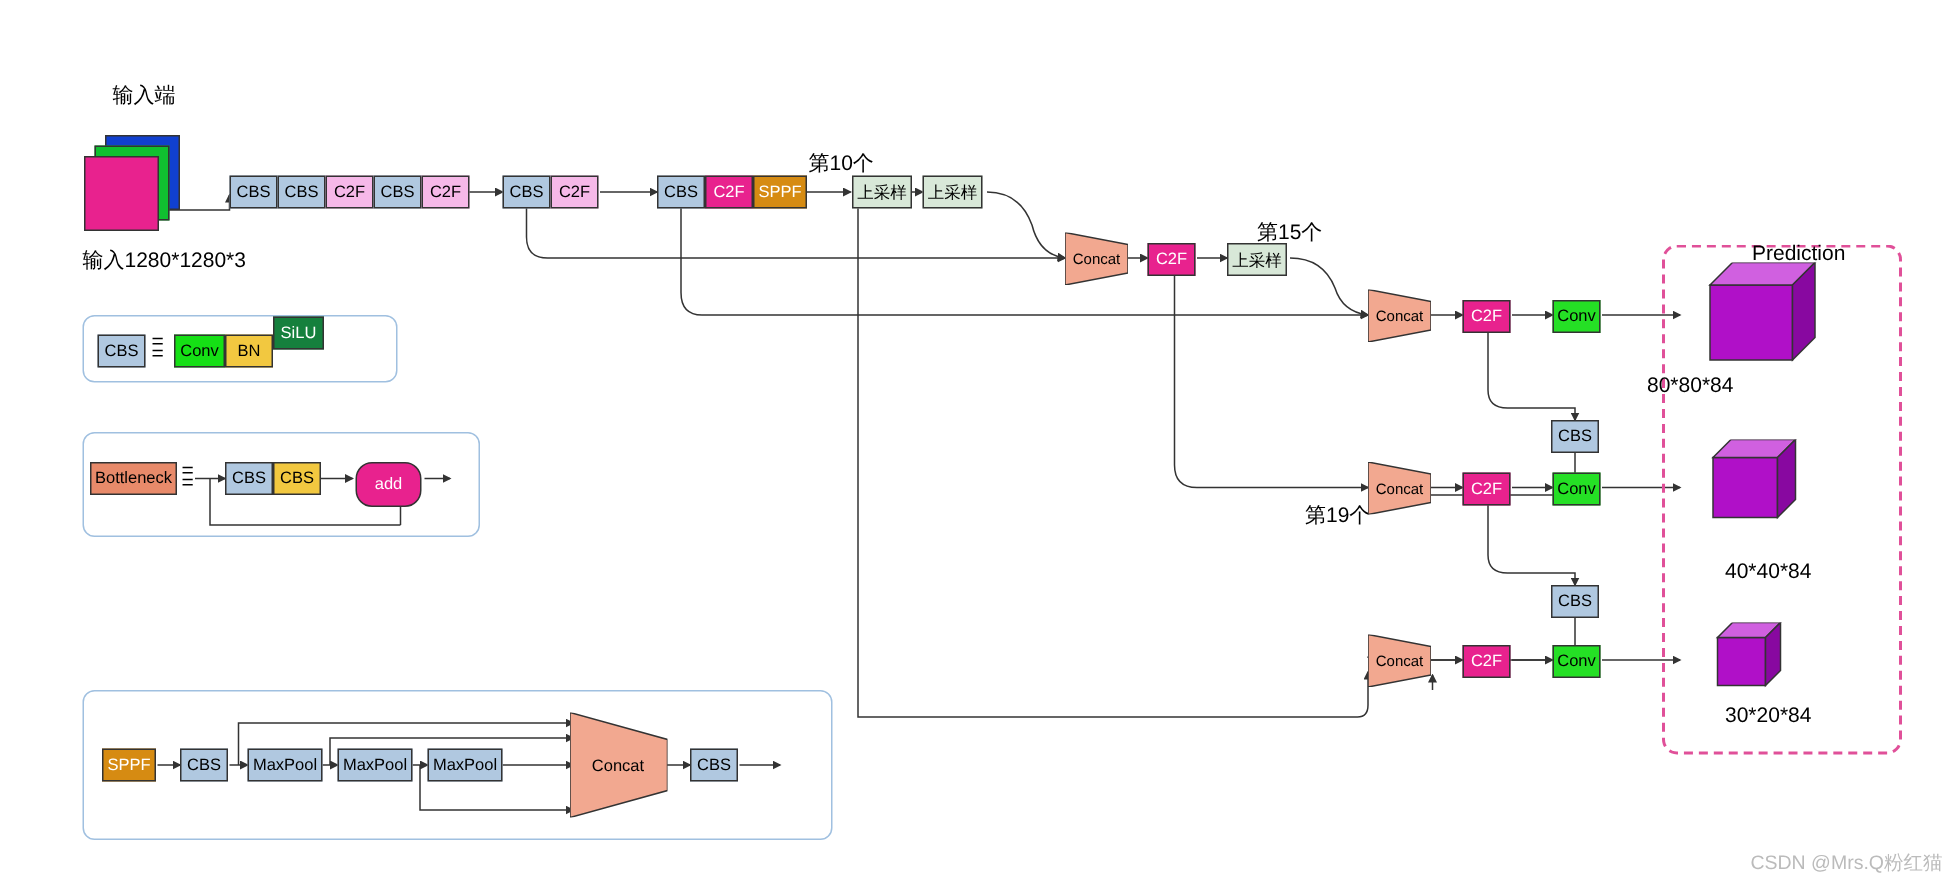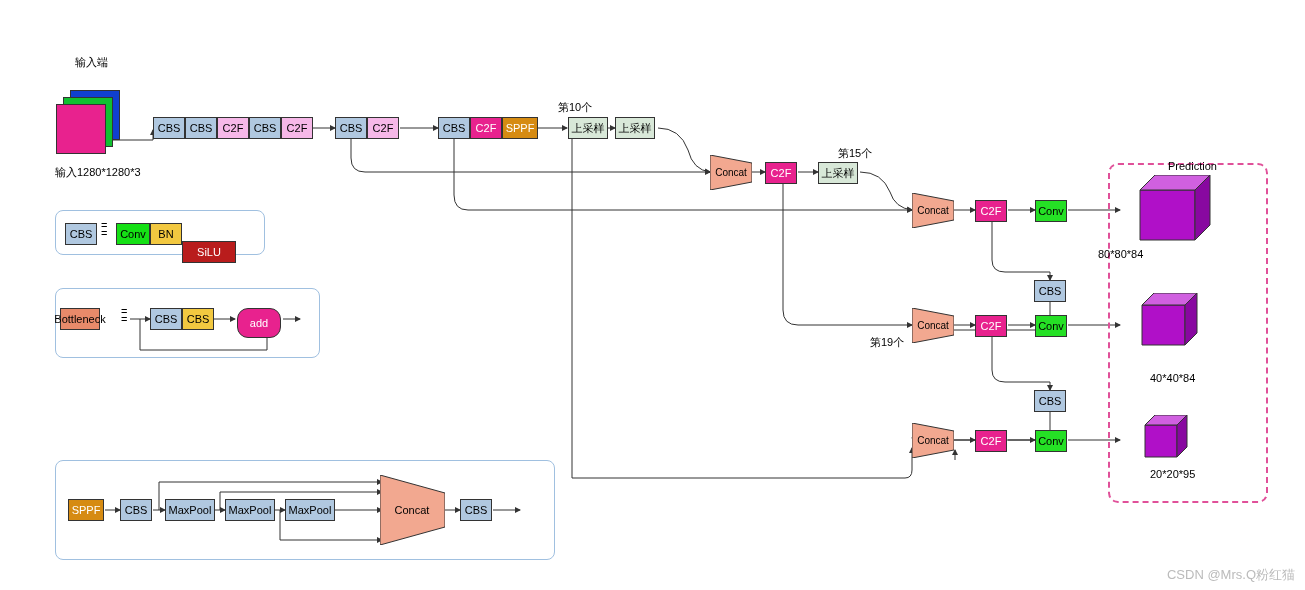--- a/index.html
+++ b/index.html
@@ -1,21 +1,21 @@
 <!DOCTYPE html>
 <html><head>
 <meta charset="utf-8">
 <style>
   * { box-sizing: border-box; }
   body { margin:0; font-family: Arial, sans-serif; background:#fff; width:1305px; height:590px; position:relative; overflow:hidden; }
   .block { position:absolute; border:1px solid #333; display:flex; align-items:center; justify-content:center; font-size:11px; }
   .arrow-line { stroke:#333; stroke-width:1; fill:none; }
   .arrow-head { fill:#333; }
   .legend { position:absolute; border:1px solid #a0c0e0; border-radius:8px; }
-  .lbl { position:absolute; font-size:11px; }
+  .lbl { position:absolute; font-size:14px; }
   .concat { position:absolute; font-size:11px; display:flex; align-items:center; justify-content:center; }
   .cube-wrap { position:absolute; }
   .watermark { position:absolute; right:10px; bottom:6px; color:#bbb; font-size:13px; }
   .pred-box { position:absolute; border:2px dashed #e05099; border-radius:10px; }
 </style>
 </head>
 <body>
 
 <svg width="1305" height="590" style="position:absolute;left:0;top:0">
   <defs>
@@ -109,21 +109,21 @@
 <div class="block" style="left:249px;top:117px;width:32px;height:22px;background:#b0c8e0">CBS</div>
 <div class="block" style="left:281px;top:117px;width:32px;height:22px;background:#f6b8e8">C2F</div>
 
 <div class="block" style="left:335px;top:117px;width:32px;height:22px;background:#b0c8e0">CBS</div>
 <div class="block" style="left:367px;top:117px;width:32px;height:22px;background:#f6b8e8">C2F</div>
 
 <div class="block" style="left:438px;top:117px;width:32px;height:22px;background:#b0c8e0">CBS</div>
 <div class="block" style="left:470px;top:117px;width:32px;height:22px;background:#e8228e;color:#fff">C2F</div>
 <div class="block" style="left:502px;top:117px;width:36px;height:22px;background:#d68b12;color:#fff">SPPF</div>
 
-<div class="lbl" style="left:558px;top:100px">第10个</div>
+<div class="lbl" style="left:539px;top:100px">第10个</div>
 <div class="block" style="left:568px;top:117px;width:40px;height:22px;background:#d8e8d8">上采样</div>
 
 <div class="block" style="left:615px;top:117px;width:40px;height:22px;background:#d8e8d8">上采样</div>
 
 <svg class="concat" style="left:710px;top:155px;width:42px;height:35px">
     <polygon points="0,0 42,8 42,27 0,35" fill="#f2a890" stroke="#333"></polygon>
     <text x="21" y="21" text-anchor="middle" font-size="10">Concat</text>
   </svg>
 
 <div class="block" style="left:765px;top:162px;width:32px;height:22px;background:#e8228e;color:#fff">C2F</div>
@@ -172,32 +172,32 @@
   <polygon points="12,12 24,0 67,0 55,12" fill="#d060e0" stroke="#333"></polygon>
   <polygon points="55,12 67,0 67,40 55,52" fill="#8808a0" stroke="#333"></polygon>
 </svg>
 <div class="lbl" style="left:1150px;top:372px">40*40*84</div>
 
 <svg style="position:absolute;left:1135px;top:415px" width="60" height="50">
   <polygon points="10,10 42,10 42,42 10,42" fill="#b010c8" stroke="#333"></polygon>
   <polygon points="10,10 20,0 52,0 42,10" fill="#d060e0" stroke="#333"></polygon>
   <polygon points="42,10 52,0 52,32 42,42" fill="#8808a0" stroke="#333"></polygon>
 </svg>
-<div class="lbl" style="left:1150px;top:468px">20*20*95</div>
+<div class="lbl" style="left:1150px;top:468px">30*20*84</div>
 
 <div class="legend" style="left:55px;top:210px;width:210px;height:45px"></div>
 <div class="block" style="left:65px;top:223px;width:32px;height:22px;background:#b0c8e0">CBS</div>
 <div class="lbl" style="left:101px;top:227px">=</div>
 <div class="lbl" style="left:101px;top:219px">=</div>
 <div class="block" style="left:116px;top:223px;width:34px;height:22px;background:#15e015">Conv</div>
 <div class="block" style="left:150px;top:223px;width:32px;height:22px;background:#f2c840">BN</div>
-<div class="block" style="left:182px;top:241px;width:54px;height:22px;background:#b91c1c;color:#fff">SiLU</div>
+<div class="block" style="left:182px;top:211px;width:34px;height:22px;background:#15803d;color:#fff">SiLU</div>
 
 <div class="legend" style="left:55px;top:288px;width:265px;height:70px"></div>
-<div class="block" style="left:60px;top:308px;width:40px;height:22px;background:#e88a6a">Bottleneck</div>
+<div class="block" style="left:60px;top:308px;width:58px;height:22px;background:#e88a6a">Bottleneck</div>
 <div class="lbl" style="left:121px;top:313px">=</div>
 <div class="lbl" style="left:121px;top:305px">=</div>
 <div class="block" style="left:150px;top:308px;width:32px;height:22px;background:#b0c8e0">CBS</div>
 <div class="block" style="left:182px;top:308px;width:32px;height:22px;background:#f2c840">CBS</div>
 <div class="block" style="left:237px;top:308px;width:44px;height:30px;background:#e8228e;border-radius:11px;color:#fff">add</div>
 
 <div class="legend" style="left:55px;top:460px;width:500px;height:100px"></div>
 <div class="block" style="left:68px;top:499px;width:36px;height:22px;background:#d68b12;color:#fff">SPPF</div>
 <div class="block" style="left:120px;top:499px;width:32px;height:22px;background:#b0c8e0">CBS</div>
 <div class="block" style="left:165px;top:499px;width:50px;height:22px;background:#b0c8e0">MaxPool</div>

